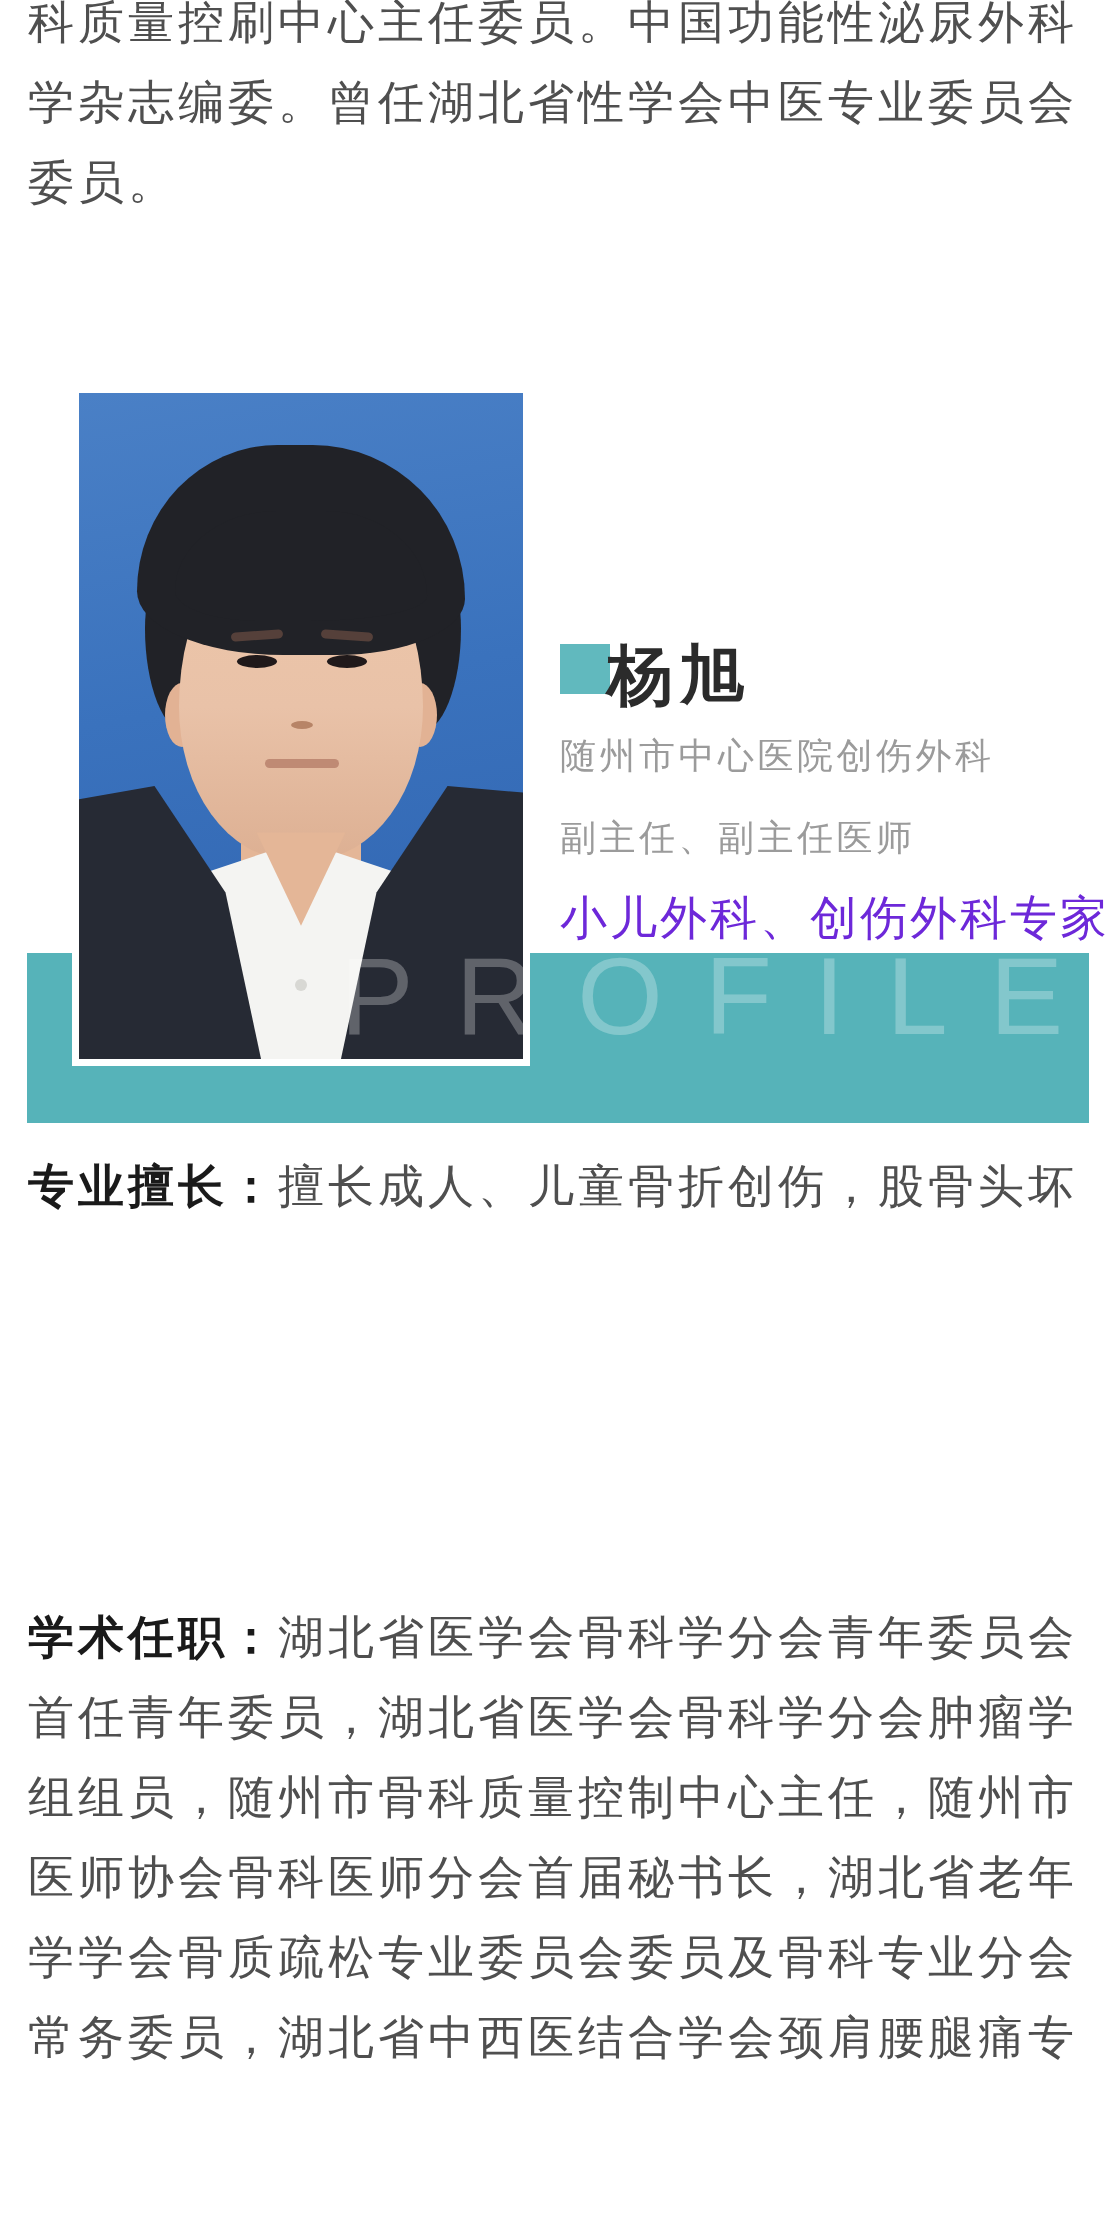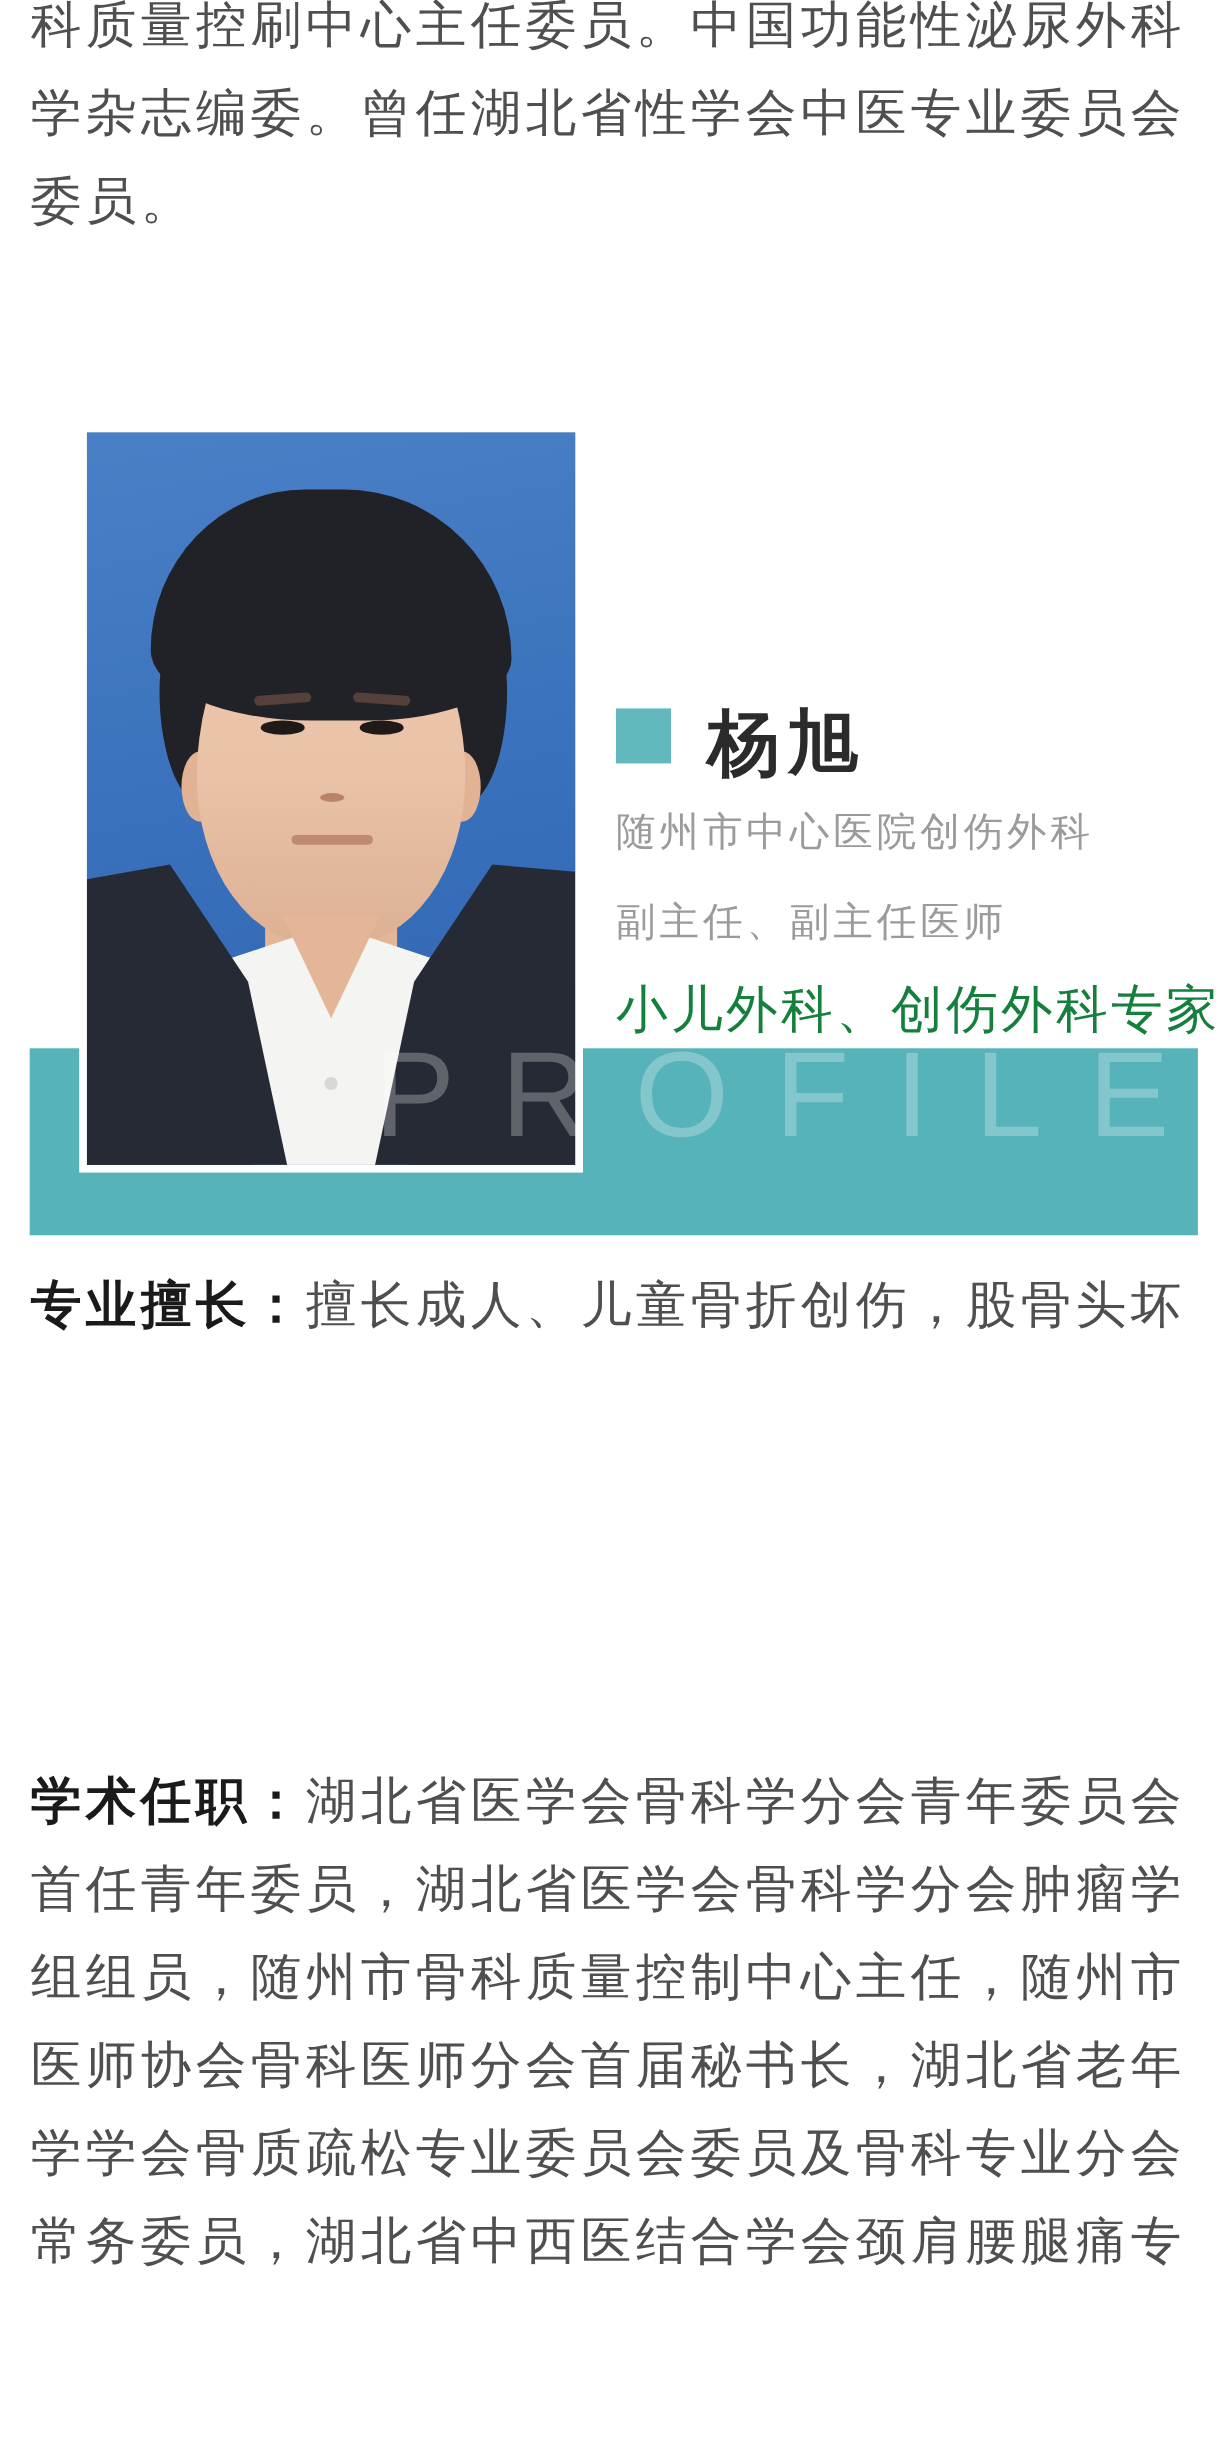--- a/index.html
+++ b/index.html
@@ -83,29 +83,29 @@
   }
   .suit-right{
     left:0;top:0;width:444px;height:666px;background:#262a34;
     clip-path:polygon(100% 60%,83% 59%,67% 75%,59% 100%,100% 100%);
   }
   .button{left:216px;top:586px;width:12px;height:12px;background:#d8d8d4;border-radius:50%;}
 
   
   #accent-square{left:560px;top:644px;width:50px;height:50px;background:#61b9be;z-index:2;}
   #doctor-name{
-    left:643px;top:640px;font-size:66px;line-height:70px;font-weight:700;
+    left:607px;top:640px;font-size:66px;line-height:70px;font-weight:700;
     color:#2b2b2b;letter-spacing:6px;white-space:nowrap;z-index:2;
   }
   #affiliation{
     left:560px;top:715px;font-size:36px;line-height:82px;color:#9b9b9b;
     letter-spacing:3.5px;white-space:nowrap;z-index:2;
   }
   #specialty-title{
-    left:560px;top:877px;font-size:47px;line-height:82px;color:#15803d;
+    left:560px;top:877px;font-size:47px;line-height:82px;color:#6d28d9;
     letter-spacing:3px;white-space:nowrap;z-index:2;
   }
 </style>
 </head>
 <body>
 
 <div class="abs para" id="intro-para">
     <div class="tline">科质量控刷中心主任委员。中国功能性泌尿外科</div>
     <div class="tline">学杂志编委。曾任湖北省性学会中医专业委员会</div>
     <div class="tline">委员。</div>

